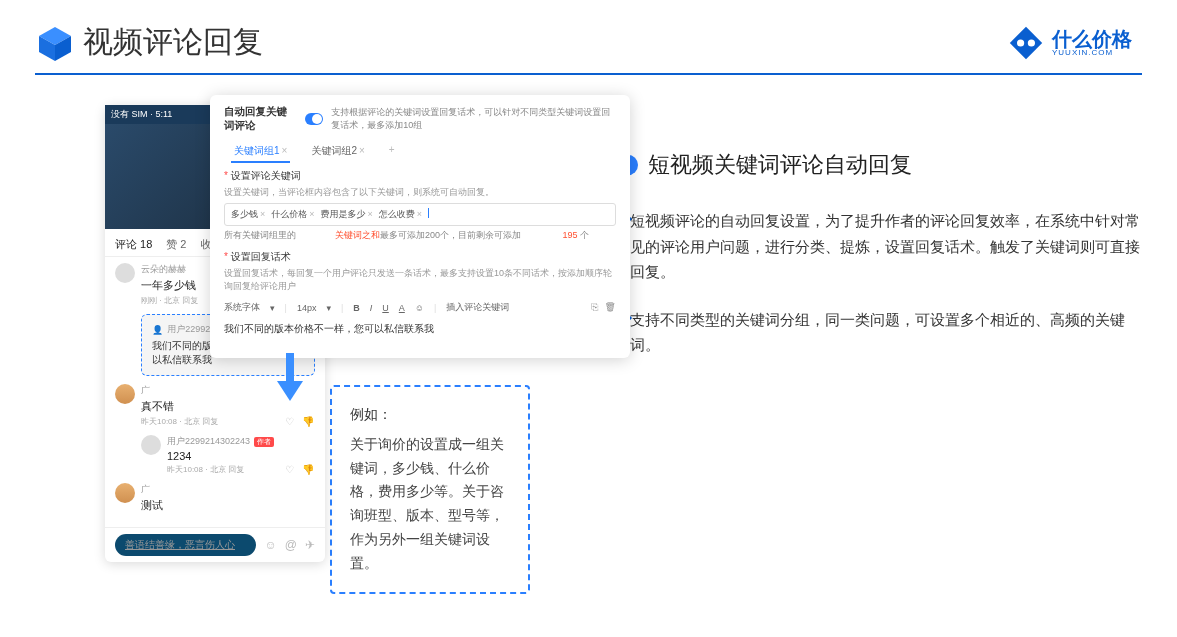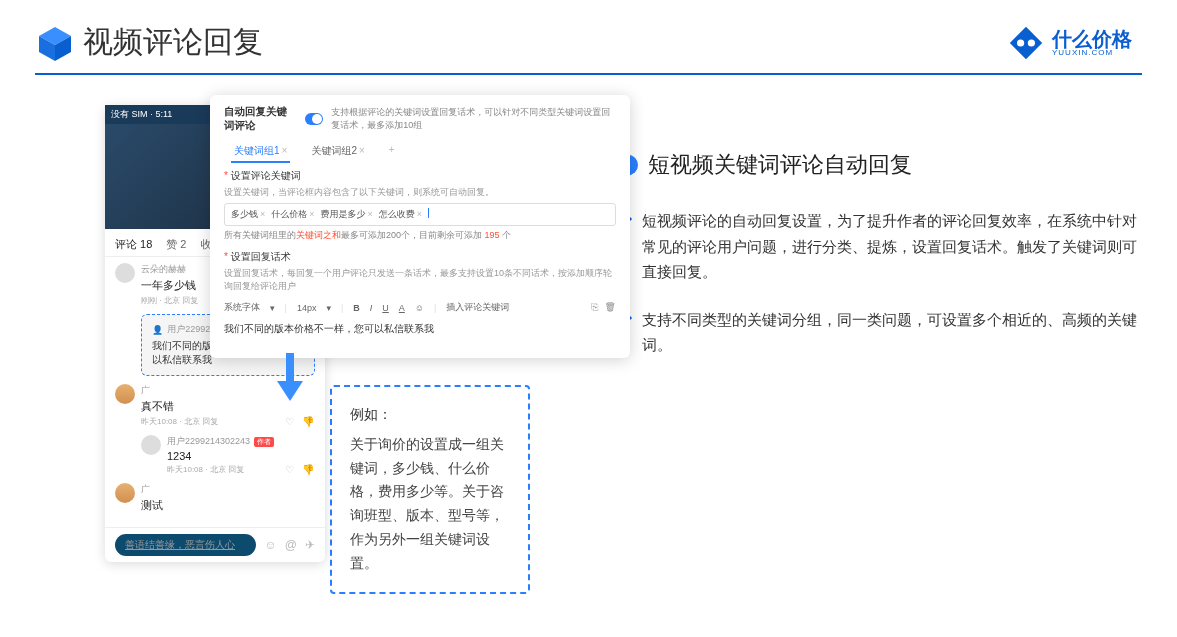--- a/index.html
+++ b/index.html
@@ -60,38 +60,38 @@
 .ptab-add { color: #bbb; }
 .panel-section { margin-bottom: 8px; }
 .panel-sec-title { font-size: 10px; color: #333; margin-bottom: 3px; }
 .req::before { content:"* "; color:#ff4a4a; }
 .panel-sec-desc { font-size: 9px; color: #999; margin-bottom: 4px; }
 .kw-tags { border: 1px solid #ddd; border-radius: 3px; padding: 4px 6px; display: flex; gap: 6px; flex-wrap: wrap; }
 .kw-tag { font-size: 9px; color: #555; }
 .kw-tag .x { color: #bbb; margin-left: 2px; }
 .kw-cursor { width: 1px; height: 10px; background: #2a7fff; }
 .kw-note { font-size: 9px; color: #888; margin-top: 3px; }
-.kw-note .hl { color: #ff5030; }
+.kw-note .hl { color: #ff5030; margin-left: 39px; }
 .editor-bar { display: flex; align-items: center; gap: 10px; font-size: 9px; color: #666; padding: 4px 0; }
 .editor-bar .sep { color: #ddd; }
 .editor-content { border: none; padding: 4px 0; font-size: 10px; color: #333; font-weight: 500; }
 .editor-icons { margin-left: auto; display:flex; gap:6px; color:#888; }
 
 
 .arrow { position: absolute; left: 240px; top: 258px; width: 30px; height: 50px; z-index: 3; }
 
 
 .example-box { position: absolute; left: 295px; top: 290px; width: 200px; border: 2px dashed #2a7fff; border-radius: 4px; padding: 16px 18px; font-size: 14px; color: #444; line-height: 1.7; }
 .example-title { color: #333; margin-bottom: 6px; }
 
 
 .section-head { display: flex; align-items: center; gap: 10px; margin-bottom: 28px; }
 .bubble-icon { width: 28px; height: 28px; }
 .section-title { font-size: 22px; font-weight: 500; color: #222; }
-.bullet-item { display: flex; gap: 12px; margin-bottom: 22px; padding-left: 10px; }
+.bullet-item { display: flex; gap: 0; margin-bottom: 22px; padding-left: 10px; }
 .bullet-mark { width: 10px; height: 10px; background: #0a5fd0; transform: rotate(45deg); margin-top: 6px; flex-shrink: 0; }
 .bullet-text { font-size: 15px; color: #333; line-height: 1.7; }
 </style>
 </head>
 <body>
 
 <div class="header">
   <div class="header-left">
     <svg class="cube-icon" viewBox="0 0 40 40">
       <polygon points="20,4 36,13 20,22 4,13" fill="#3a8fff"></polygon>

